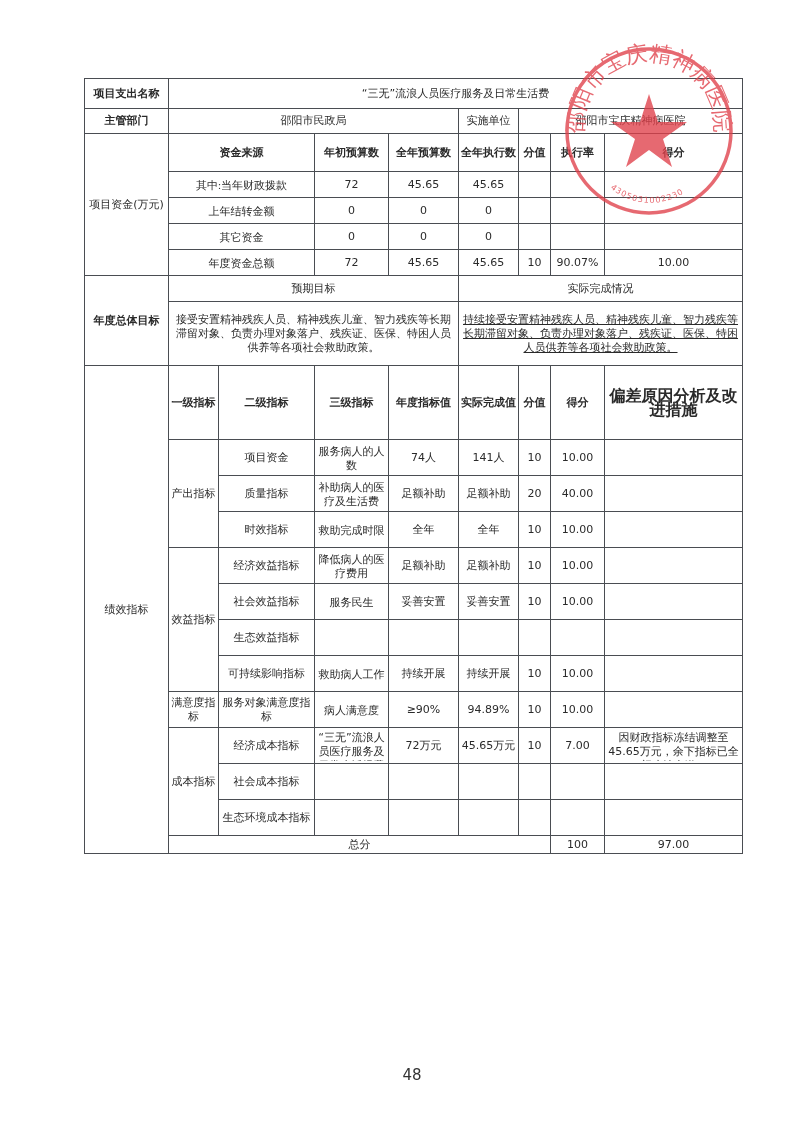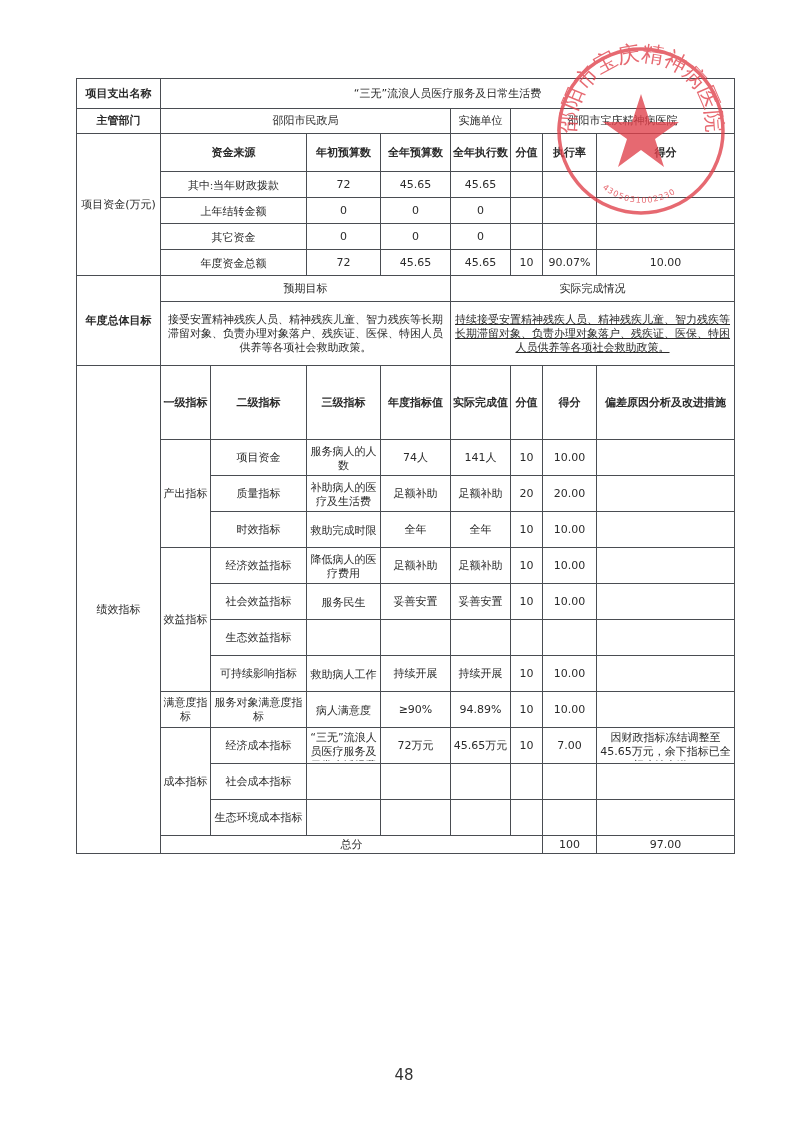--- a/index.html
+++ b/index.html
@@ -1,18 +1,18 @@
 <!DOCTYPE html>
 <html><head>
 <meta charset="utf-8">
 <style>
   html, body { margin:0; padding:0; background:#ffffff; }
   body { width:800px; height:1131px; position:relative; overflow:hidden;
          font-family:"DejaVu Sans","Liberation Sans",sans-serif; color:#2a2a2a; }
-  .page { position:absolute; left:4px; top:0; width:678px; height:1131px; }
+  .page { position:absolute; left:12px; top:0; width:678px; height:1131px; }
   table.t { position:absolute; left:72px; top:78px; border-collapse:collapse; table-layout:fixed; width:658px; }
   table.t td { border:1.5px solid #4a4d52; font-size:11px; text-align:center; vertical-align:middle;
                padding:0 2px; line-height:14px; overflow:hidden; }
   td.b { font-weight:bold; font-size:11.5px; }
   td.l { text-align:left;font-family:Liberation Serif, serif; }
   td.lj { text-align:justify; text-align-last:center;margin-left:32px; }
   .clip { max-height:30px; overflow:hidden; }
   .pagenum { position:absolute; left:380px; top:1066px; width:40px; text-align:center; font-size:15px; color:#333; }
   .stamp { position:absolute; left:548px; top:42px; width:178px; height:178px; pointer-events:none; opacity:0.78; }
 </style>
@@ -105,40 +105,40 @@
 
   <tr style="height:74px">
     <td rowspan="15">绩效指标</td>
     <td class="b">一级指标</td>
     <td class="b">二级指标</td>
     <td class="b">三级指标</td>
     <td class="b">年度指标值</td>
     <td class="b">实际完成值</td>
     <td class="b">分值</td>
     <td class="b">得分</td>
-    <td class="b" style="font-size:11px;">偏差原因分析及改进措施</td>
+    <td class="b" style="font-size:16px;">偏差原因分析及改进措施</td>
   </tr>
 
   <tr style="height:36px">
     <td rowspan="3">产出指标</td>
     <td>项目资金</td>
     <td class="l">服务病人的人数</td>
     <td>74人</td>
     <td>141人</td>
     <td>10</td>
     <td>10.00</td>
     <td></td>
   </tr>
   <tr style="height:36px">
     <td>质量指标</td>
     <td class="l">补助病人的医疗及生活费</td>
     <td>足额补助</td>
     <td>足额补助</td>
     <td>20</td>
-    <td>20.00</td>
+    <td>40.00</td>
     <td></td>
   </tr>
   <tr style="height:36px">
     <td>时效指标</td>
     <td class="l">救助完成时限</td>
     <td>全年</td>
     <td>全年</td>
     <td>10</td>
     <td>10.00</td>
     <td></td>

